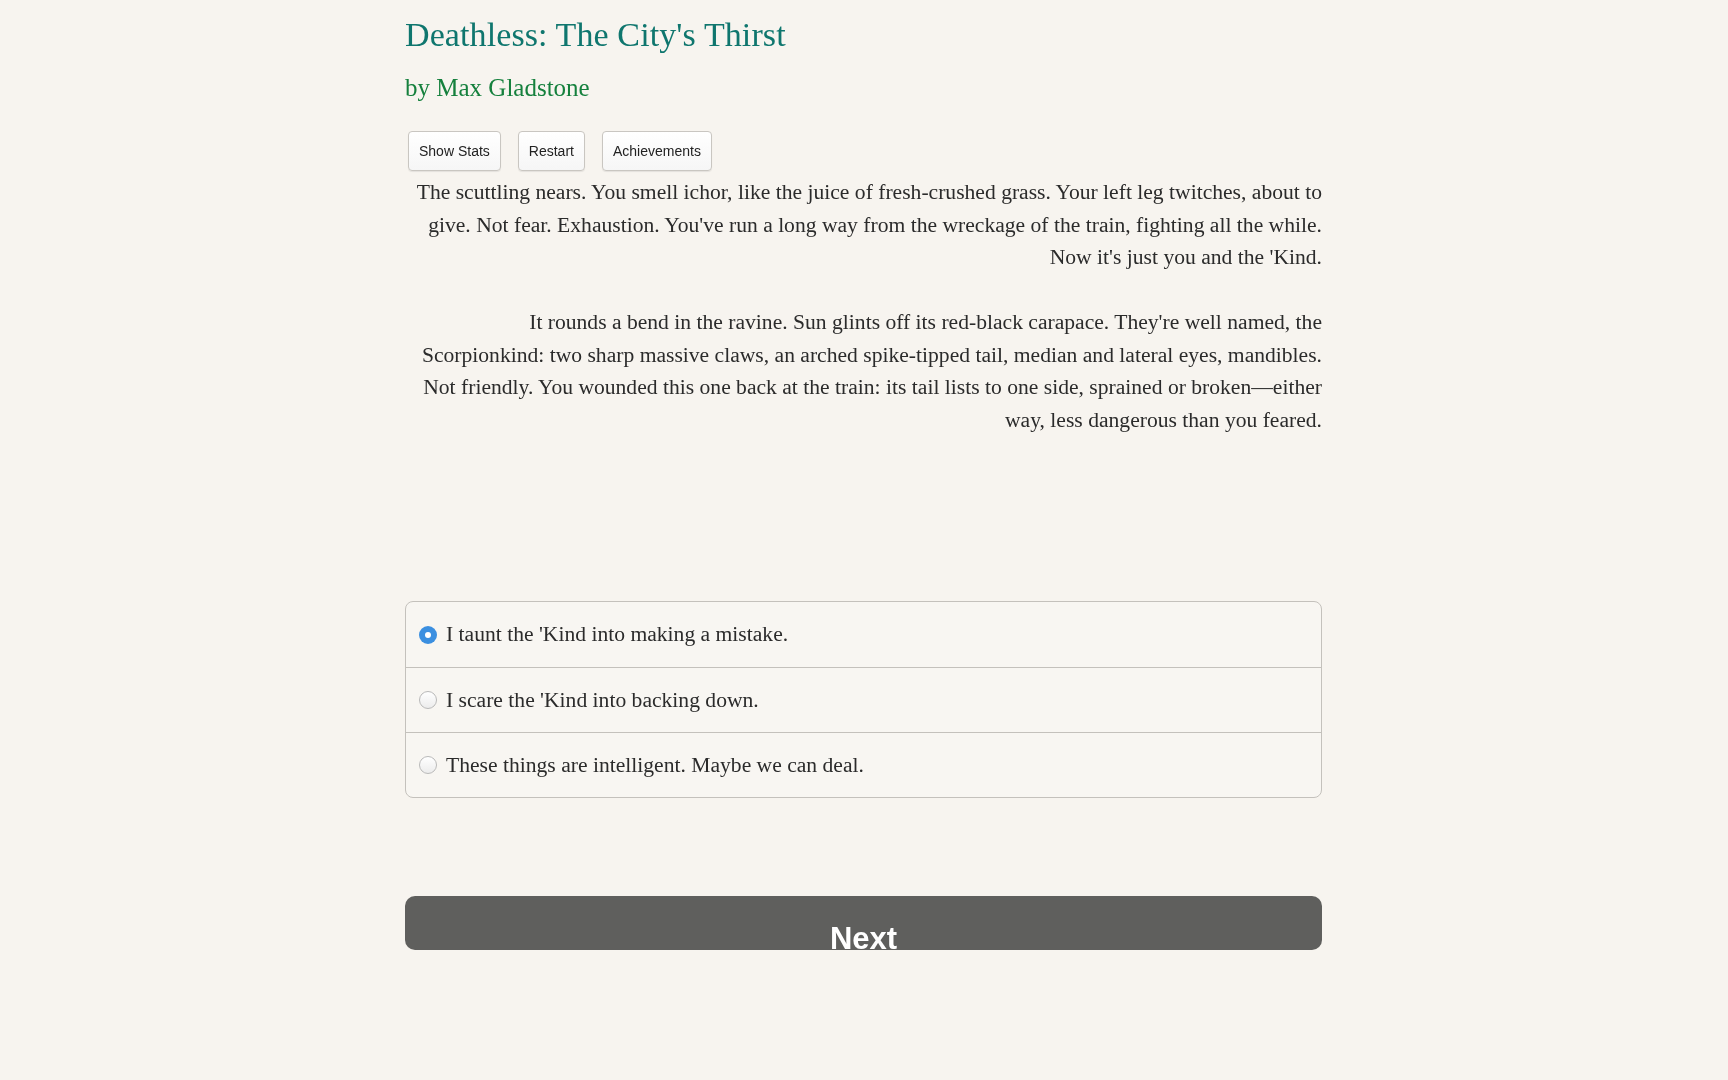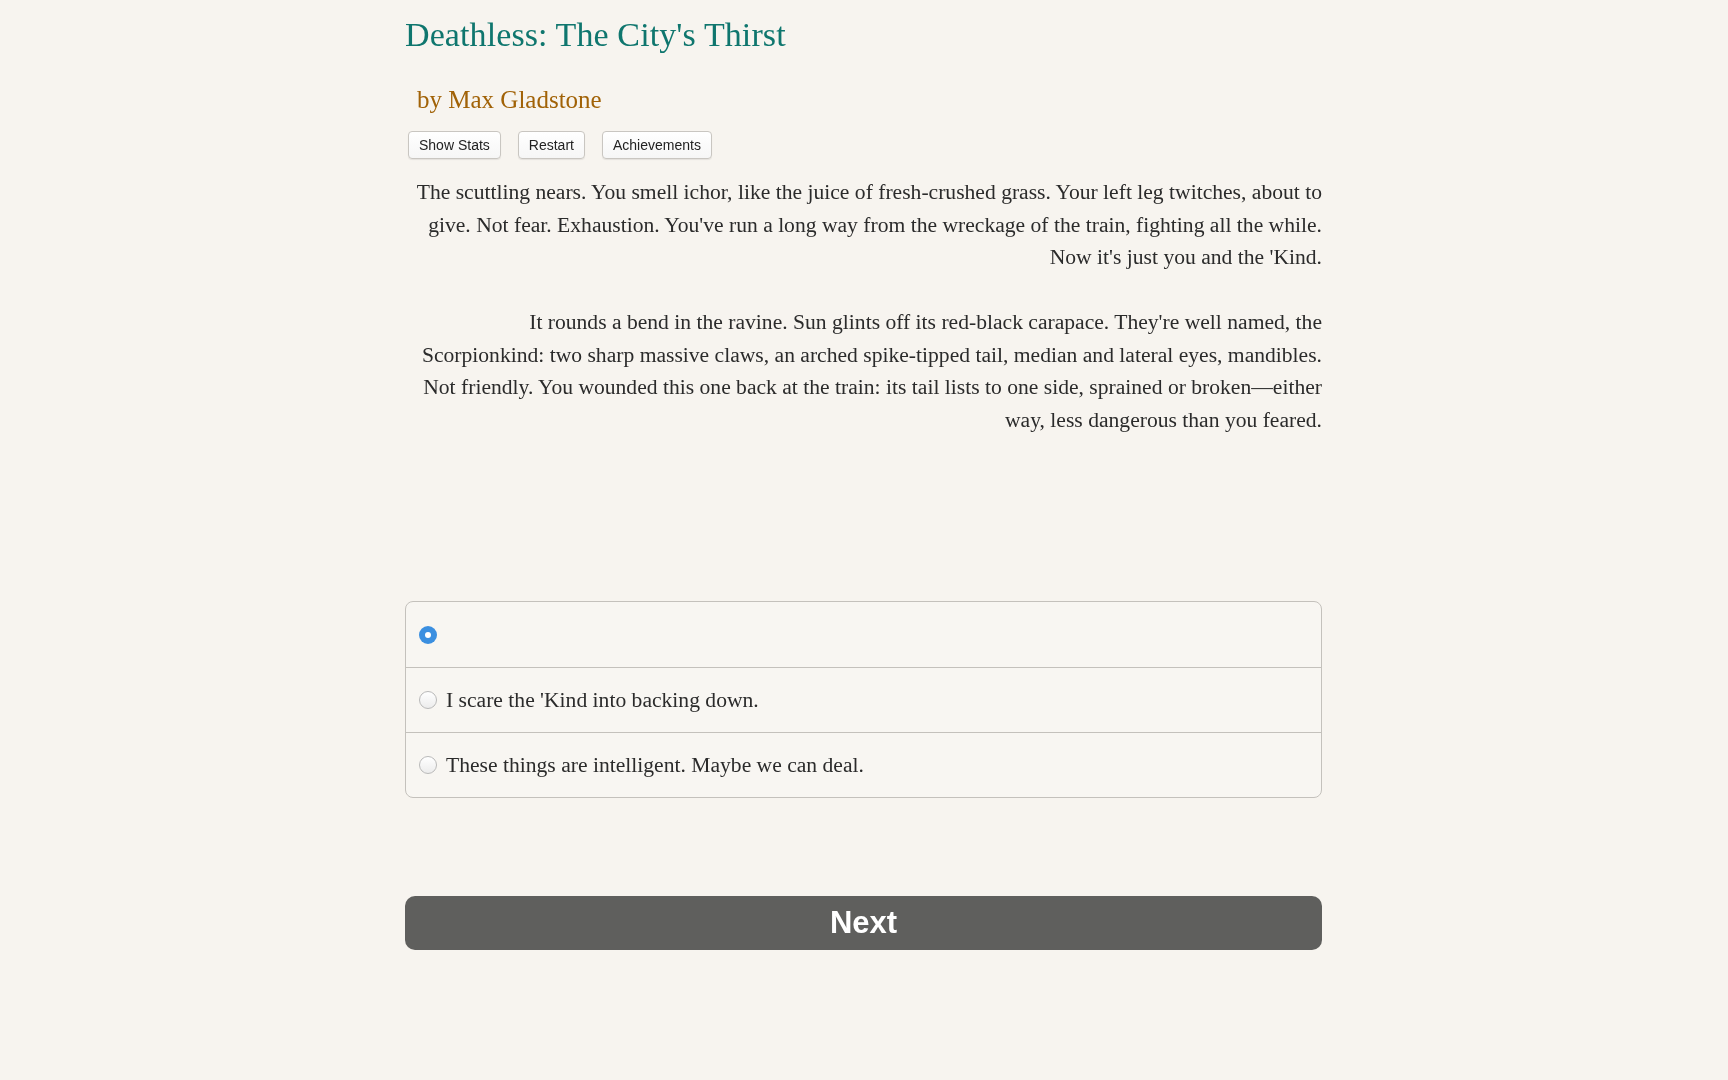--- a/index.html
+++ b/index.html
@@ -29,35 +29,35 @@
     font-size: 34px;
     font-weight: normal;
     color: #0f766e;
     white-space: nowrap;
     letter-spacing: 0.1px;
   }
   .author {
     position: absolute;
     top: 74px;
     left: 0;
-    margin: 12px;
+    margin: 0;
     font-size: 25px;
     font-weight: normal;
-    color: #a16207;
+    color: #15803d;
     white-space: nowrap;
   }
   .toolbar {
     position: absolute;
     top: 131px;
     left: 3px;
     display: flex;
     gap: 17px;
   }
   .tool-btn {
-    height: 28px;
+    height: 40px;
     padding: 0 10px;
     box-sizing: border-box;
     border: 1px solid #c9c6c1;
     border-radius: 4px;
     background: linear-gradient(#ffffff, #f6f6f6);
     box-shadow: 0 1px 1px rgba(0,0,0,0.08);
     font-family: "Liberation Sans", "DejaVu Sans", sans-serif;
     font-size: 14px;
     color: #222;
     line-height: 22px;
@@ -133,21 +133,21 @@
     border: none;
     border-radius: 10px;
     background: #5f5f5d;
     color: #ffffff;
     font-family: "Liberation Sans", "DejaVu Sans", sans-serif;
     font-weight: bold;
     font-size: 31px;
     text-align: center;
     line-height: 54px;
     cursor: pointer;
-    padding: 0;
+    padding: 16px;
   }
 </style>
 </head>
 <body>
 
 <div class="page">
   <h1 class="title">Deathless: The City's Thirst</h1>
   <h2 class="author">by Max Gladstone</h2>
 
   <div class="toolbar">
@@ -157,20 +157,21 @@
   </div>
 
   <div class="story">
     <p>The scuttling nears. You smell ichor, like the juice of fresh-crushed grass. Your left leg twitches, about to give. Not fear. Exhaustion. You've run a long way from the wreckage of the train, fighting all the while. Now it's just you and the 'Kind.</p>
     <p>It rounds a bend in the ravine. Sun glints off its red-black carapace. They're well named, the Scorpionkind: two sharp massive claws, an arched spike-tipped tail, median and lateral eyes, mandibles. Not friendly. You wounded this one back at the train: its tail lists to one side, sprained or broken—either way, less dangerous than you feared.</p>
   </div>
 
   <div class="choices">
     <label class="choice">
       <span class="radio checked"></span>
+      <span>I taunt the 'Kind into making a mistake.</span>
     </label>
     <label class="choice">
       <span class="radio"></span>
       <span>I scare the 'Kind into backing down.</span>
     </label>
     <label class="choice">
       <span class="radio"></span>
       <span>These things are intelligent. Maybe we can deal.</span>
     </label>
   </div>

